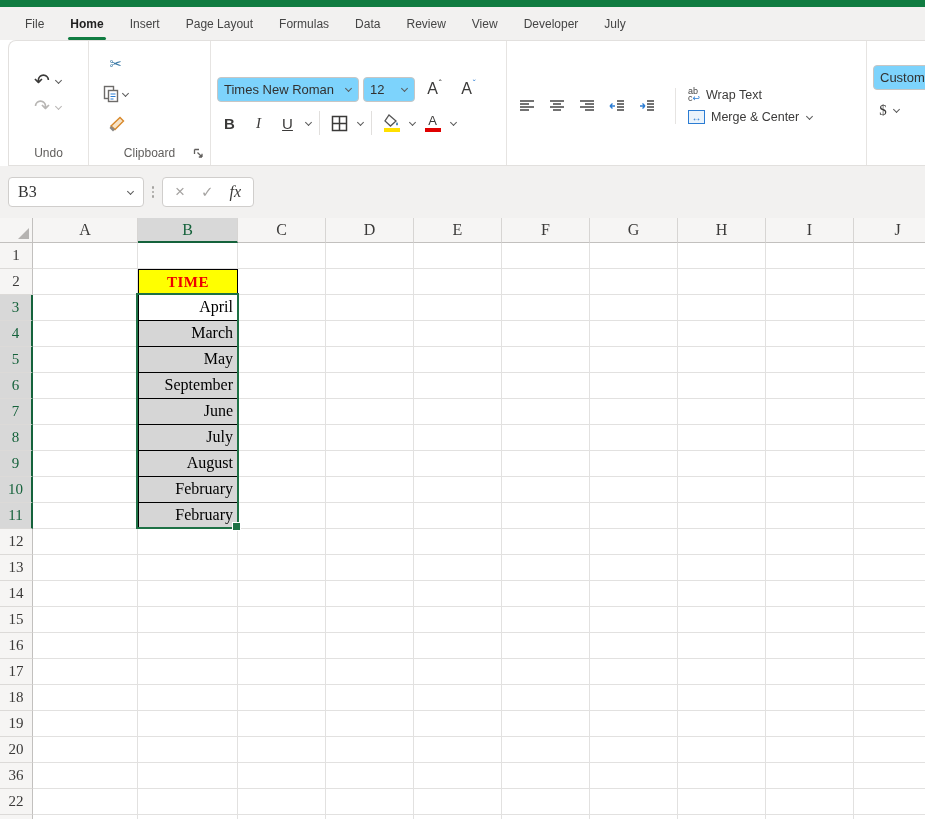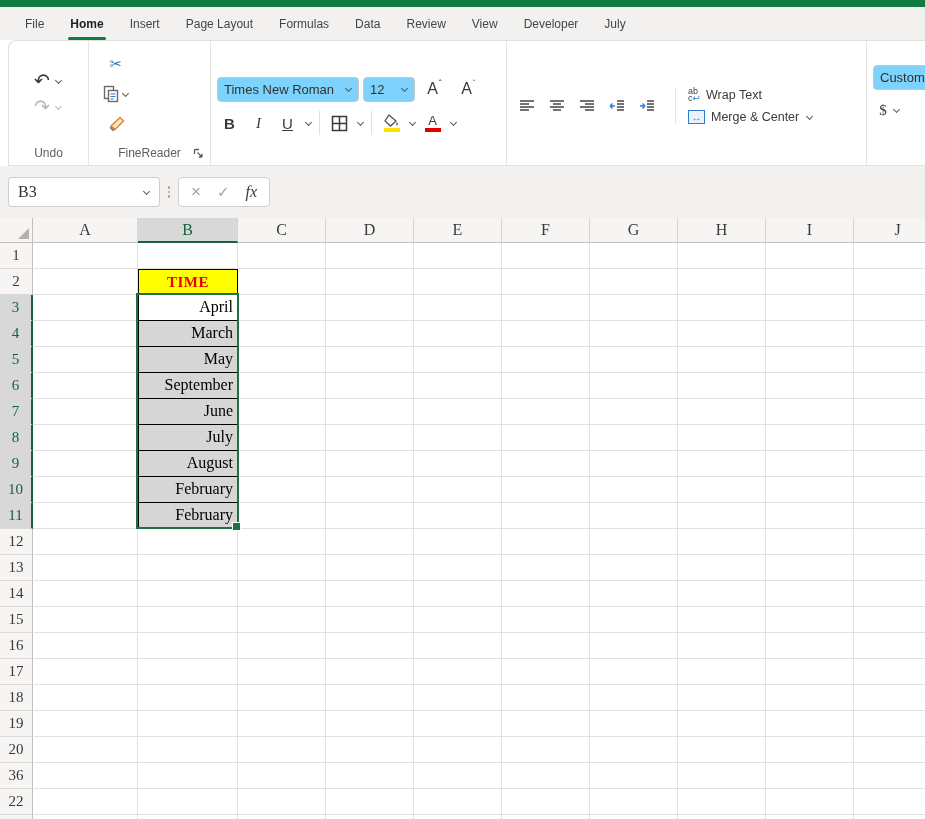--- a/index.html
+++ b/index.html
@@ -69,21 +69,21 @@
   .ab-ic{font-size:11px;color:#444;}
   .ab-ic .arr{color:#2b7cd3;font-size:11px;}
 
   .g-num{width:140px;}
   .num-col{display:flex;flex-direction:column;gap:8px;width:100%;}
   .custom-combo{width:120px;}
   .cur-btn{width:34px;height:26px;font-size:15px;color:#3b3a39;gap:6px;}
 
   
   .fbar{height:52px;background:#f2f1f0;display:flex;align-items:center;padding:0 8px;gap:7px;box-sizing:border-box;}
-  .namebox{width:152px;height:30px;background:#fff;border:1px solid #d0cecc;border-radius:4px;
+  .namebox{width:136px;height:30px;background:#fff;border:1px solid #d0cecc;border-radius:4px;
            display:flex;align-items:center;justify-content:space-between;padding:0 9px;font-size:16px;box-sizing:border-box;}
   .dots{width:4px;display:flex;flex-direction:column;gap:2px;align-items:center;}
   .dots i{width:2.5px;height:2.5px;border-radius:50%;background:#a5a3a1;}
   .fxbox{height:30px;background:#fff;border:1px solid #d0cecc;border-radius:4px;display:flex;
          align-items:center;gap:16px;padding:0 12px;box-sizing:border-box;}
   .fx-cancel{color:#a5a3a1;font-size:17px;cursor:pointer;}
   .fx-enter{color:#a5a3a1;font-size:15px;cursor:pointer;}
   .fx-fn{font-style:italic;font-size:16px;color:#3b3a39;cursor:pointer;}
   .finput{flex:1;height:30px;background:#fff;border:1px solid #d0cecc;border-radius:4px;
           display:flex;align-items:center;padding:0 11px;font-size:17px;color:#1a1a1a;box-sizing:border-box;}
@@ -175,21 +175,21 @@
           <span>
             <svg width="17" height="17" viewBox="0 0 17 17">
               <path d="M3 10 L12 1.5 L15.5 5 L7 13.5 Z" fill="#f6e3c8" stroke="#d8882a" stroke-width="1.4"></path>
               <path d="M3 10 L7 13.5 L5 15.5 L1.5 12" fill="#8a8886"></path>
             </svg>
           </span>
         </div>
       </div>
     </div>
     <div class="glabel">
-      <span>FineReader</span>
+      <span>Clipboard</span>
       <span class="launcher">
         <svg width="11" height="11" viewBox="0 0 11 11">
             <path d="M1.5 1.5 H6 M1.5 1.5 V6" stroke="#605e5c" stroke-width="1.3" fill="none"></path>
             <path d="M4.5 4.5 L9 9 M9 9 V5.8 M9 9 H5.8" stroke="#605e5c" stroke-width="1.3" fill="none"></path>
           </svg>
       </span>
     </div>
   </div>
 
   <div class="group g-font">

